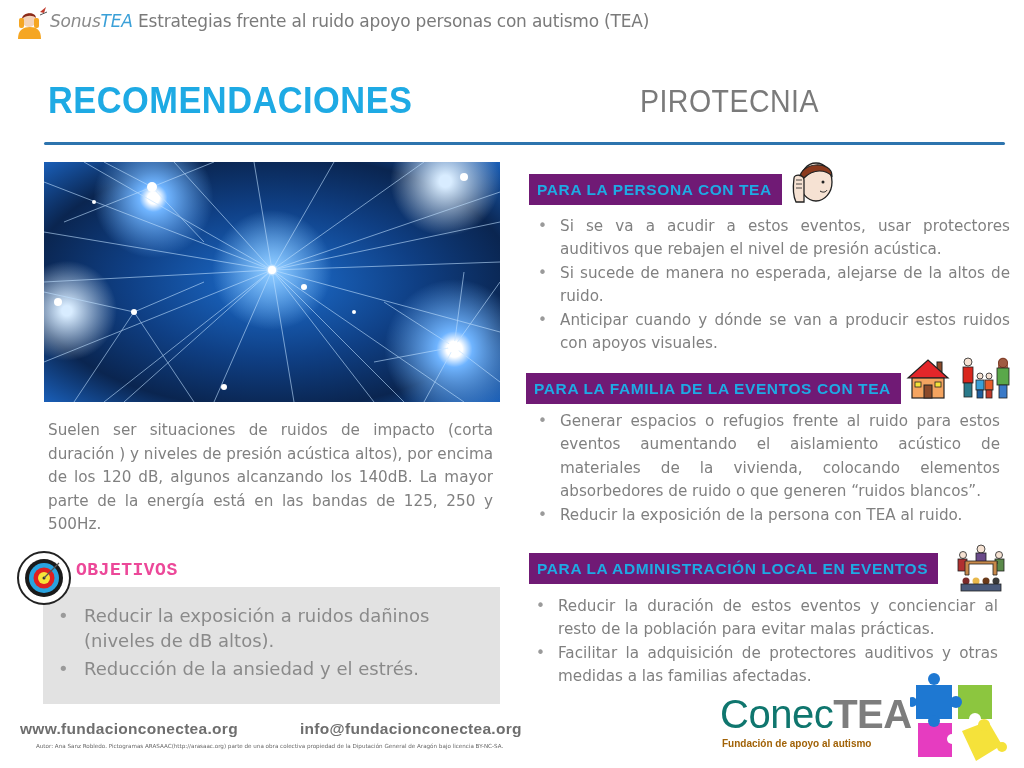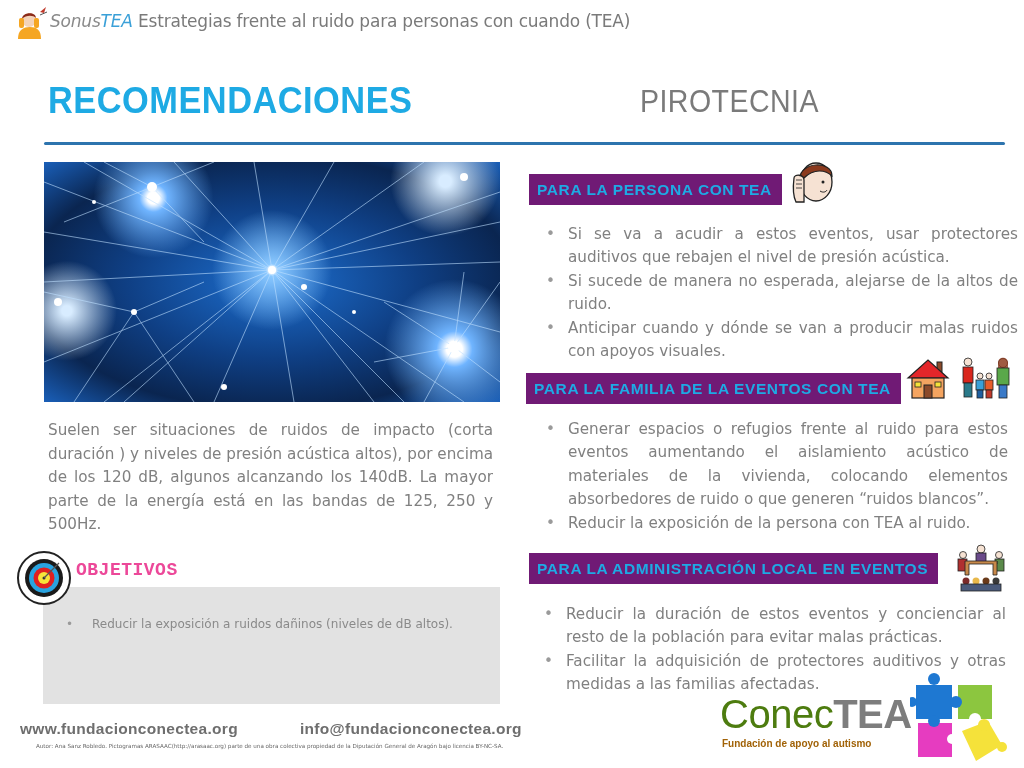--- a/index.html
+++ b/index.html
@@ -32,65 +32,65 @@
   }
   .photo svg { position: absolute; left: 0; top: 0; }
 
   
   .desc { left: 48px; top: 419px; width: 445px; font-size: 15.2px; line-height: 23.5px; color: #808080; text-align: justify; text-align-last: left; }
 
   
   .obj-box { left: 43px; top: 587px; width: 457px; height: 117px; background: #e2e2e2; }
   .target-icon { left: 17px; top: 551px; width: 54px; height: 54px; border-radius: 50%; background: #fff; border: 2px solid #222; box-sizing: border-box; }
   .obj-title { left: 76px; top: 560px; font-family: Liberation Mono, monospace; font-weight: bold; font-size: 18px; color: #ec4899; letter-spacing: 0.5px; }
-  .obj-list { left: 58px; top: 604px; width: 430px; margin: 8px; padding: 0; list-style: none; font-size: 12px; line-height: 24.5px; color: #8a8a8a; }
+  .obj-list { left: 58px; top: 604px; width: 430px; margin: 0; padding: 0; list-style: none; font-size: 18px; line-height: 24.5px; color: #8a8a8a; }
   .obj-list li { position: relative; padding-left: 26px; margin-bottom: 4px; }
   .obj-list li::before { content: "•"; position: absolute; left: 0; top: 0; color: #9a9a9a; }
 
   
   .sec-head { background: #701a75; font-family: "Liberation Sans", sans-serif; font-weight: bold; font-size: 15.5px; color: #1eaae4; letter-spacing: 0.6px; padding: 7px 10px 6px 8px; white-space: nowrap; }
-  .sec-list { margin: 8px; padding: 0; list-style: none; font-size: 15.2px; line-height: 23.4px; color: #808080; text-align: justify; text-align-last: left; }
+  .sec-list { margin: 0; padding: 0; list-style: none; font-size: 15.2px; line-height: 23.4px; color: #808080; text-align: justify; text-align-last: left; }
   .sec-list li { position: relative; padding-left: 28px; }
   .sec-list li::before { content: "•"; position: absolute; left: 6px; top: 0; color: #9a9a9a; }
 
   .head1 { left: 529px; top: 174px; }
   .list1 { left: 532px; top: 215px; width: 478px; }
   .head2 { left: 526px; top: 373px; }
   .list2 { left: 532px; top: 410px; width: 468px; }
   .head3 { left: 529px; top: 553px; }
   .list3 { left: 530px; top: 595px; width: 468px; }
 
   
   .footer-web { left: 20px; top: 720px; font-family: "Liberation Sans", sans-serif; font-weight: bold; font-size: 15.5px; color: #6e6e6e; letter-spacing: 0.3px; }
   .footer-mail { left: 300px; top: 720px; font-family: "Liberation Sans", sans-serif; font-weight: bold; font-size: 15.5px; color: #6e6e6e; letter-spacing: 0.3px; }
   .footer-credit { left: 36px; top: 743px; font-size: 5.6px; color: #666; white-space: nowrap; }
 
   
   .logo-text { left: 720px; top: 692px; font-family: "Liberation Sans", sans-serif; font-size: 40px; letter-spacing: -0.5px; white-space: nowrap; }
-  .logo-text .conec { color: #4d7c0f; }
+  .logo-text .conec { color: #0f766e; }
   .logo-text .tea { color: #7d7d7d; font-weight: bold; }
   .logo-sub { left: 722px; top: 738px; font-family: "Liberation Sans", sans-serif; font-size: 10px; font-weight: bold; color: #a16207; white-space: nowrap; text-align: center; }
   .puzzle { left: 910px; top: 673px; width: 100px; height: 92px; }
 </style>
 </head>
 <body>
 
 <div class="abs top-logo">
   <svg width="34" height="34" viewBox="0 0 34 34">
     <path d="M4 33 C4 24 9 21 16 21 C23 21 27 24 27 33 Z" fill="#f5a623"></path>
     <circle cx="15" cy="14" r="7" fill="#f3d3b8"></circle>
     <path d="M8 13 C8 6 22 5 22 12 C19 9 12 9 8 13 Z" fill="#8b2a1a"></path>
     <rect x="5" y="12" width="5" height="10" rx="2" fill="#f5a623"></rect>
     <rect x="20" y="12" width="5" height="10" rx="2" fill="#f5a623"></rect>
     <path d="M26 6 L32 1 L30 7 Z" fill="#c0392b"></path>
     <path d="M26 9 L33 6" stroke="#555" stroke-width="1"></path>
   </svg>
 </div>
 <div class="abs top-title">
-  <span class="sonus">Sonus</span><span class="tea">TEA</span><span> Estrategias frente al ruido para personas con cuando (TEA)</span>
+  <span class="sonus">Sonus</span><span class="tea">TEA</span><span> Estrategias frente al ruido apoyo personas con autismo (TEA)</span>
 </div>
 
 <div class="abs main-title">RECOMENDACIONES</div>
 <div class="abs sub-title">PIROTECNIA</div>
 <div class="abs rule"></div>
 
 <div class="abs photo">
   <svg width="456" height="240" viewBox="0 0 456 240">
     <g stroke="#bfe0ff" stroke-width="0.8" opacity="0.75">
       <line x1="228" y1="108" x2="0" y2="20"></line>
@@ -152,37 +152,38 @@
     <circle cx="25" cy="25" r="15" fill="#29a3e0"></circle>
     <circle cx="25" cy="25" r="10.5" fill="#e02020"></circle>
     <circle cx="25" cy="25" r="6" fill="#f7e43a"></circle>
     <circle cx="25" cy="25" r="1.5" fill="#333"></circle>
     <line x1="25" y1="25" x2="40" y2="10" stroke="#555" stroke-width="1.3"></line>
   </svg>
 </div>
 <div class="abs obj-title">OBJETIVOS</div>
 <ul class="abs obj-list">
   <li>Reducir la exposición a ruidos dañinos (niveles de dB altos).</li>
+  <li>Reducción de la ansiedad y el estrés.</li>
 </ul>
 
 <div class="abs sec-head head1">PARA LA PERSONA CON TEA</div>
 <div class="abs" style="left:790px;top:156px;width:46px;height:50px;">
   <svg width="46" height="50" viewBox="0 0 46 50">
     <ellipse cx="26" cy="26" rx="16" ry="19" fill="#f6e2d3" stroke="#222" stroke-width="1.3"></ellipse>
     <path d="M10 22 C10 6 42 4 42 20 C36 14 24 12 14 22 Z" fill="#8b3a1e" stroke="#222" stroke-width="1.2"></path>
     <circle cx="33" cy="26" r="1.5" fill="#222"></circle>
     <path d="M30 35 C33 37 36 36 37 34" stroke="#222" fill="none" stroke-width="1"></path>
     <path d="M4 22 C4 18 14 18 14 24 L14 46 L6 46 C3 40 3 30 4 22 Z" fill="#f6e2d3" stroke="#222" stroke-width="1.3"></path>
     <path d="M6 24 L12 24 M6 28 L12 28 M6 32 L12 32" stroke="#222" stroke-width="0.8"></path>
   </svg>
 </div>
 <ul class="abs sec-list list1">
   <li>Si se va a acudir a estos eventos, usar protectores auditivos que rebajen el nivel de presión acústica.</li>
   <li>Si sucede de manera no esperada, alejarse de la altos de ruido.</li>
-  <li>Anticipar cuando y dónde se van a producir malas ruidos con apoyos visuales.</li>
+  <li>Anticipar cuando y dónde se van a producir estos ruidos con apoyos visuales.</li>
 </ul>
 
 <div class="abs sec-head head2">PARA LA FAMILIA DE LA EVENTOS CON TEA</div>
 <div class="abs" style="left:906px;top:356px;width:44px;height:44px;">
   <svg width="44" height="44" viewBox="0 0 44 44">
     <rect x="31" y="6" width="5" height="10" fill="#8b4a2a" stroke="#222" stroke-width="1"></rect>
     <polygon points="2,22 22,4 42,22" fill="#e3262a" stroke="#222" stroke-width="1.2"></polygon>
     <rect x="6" y="22" width="32" height="20" fill="#f4a460" stroke="#222" stroke-width="1.2"></rect>
     <rect x="18" y="29" width="8" height="13" fill="#8b4a2a" stroke="#222" stroke-width="1"></rect>
     <rect x="9" y="26" width="6" height="5" fill="#f5e23a" stroke="#222" stroke-width="0.8"></rect>

